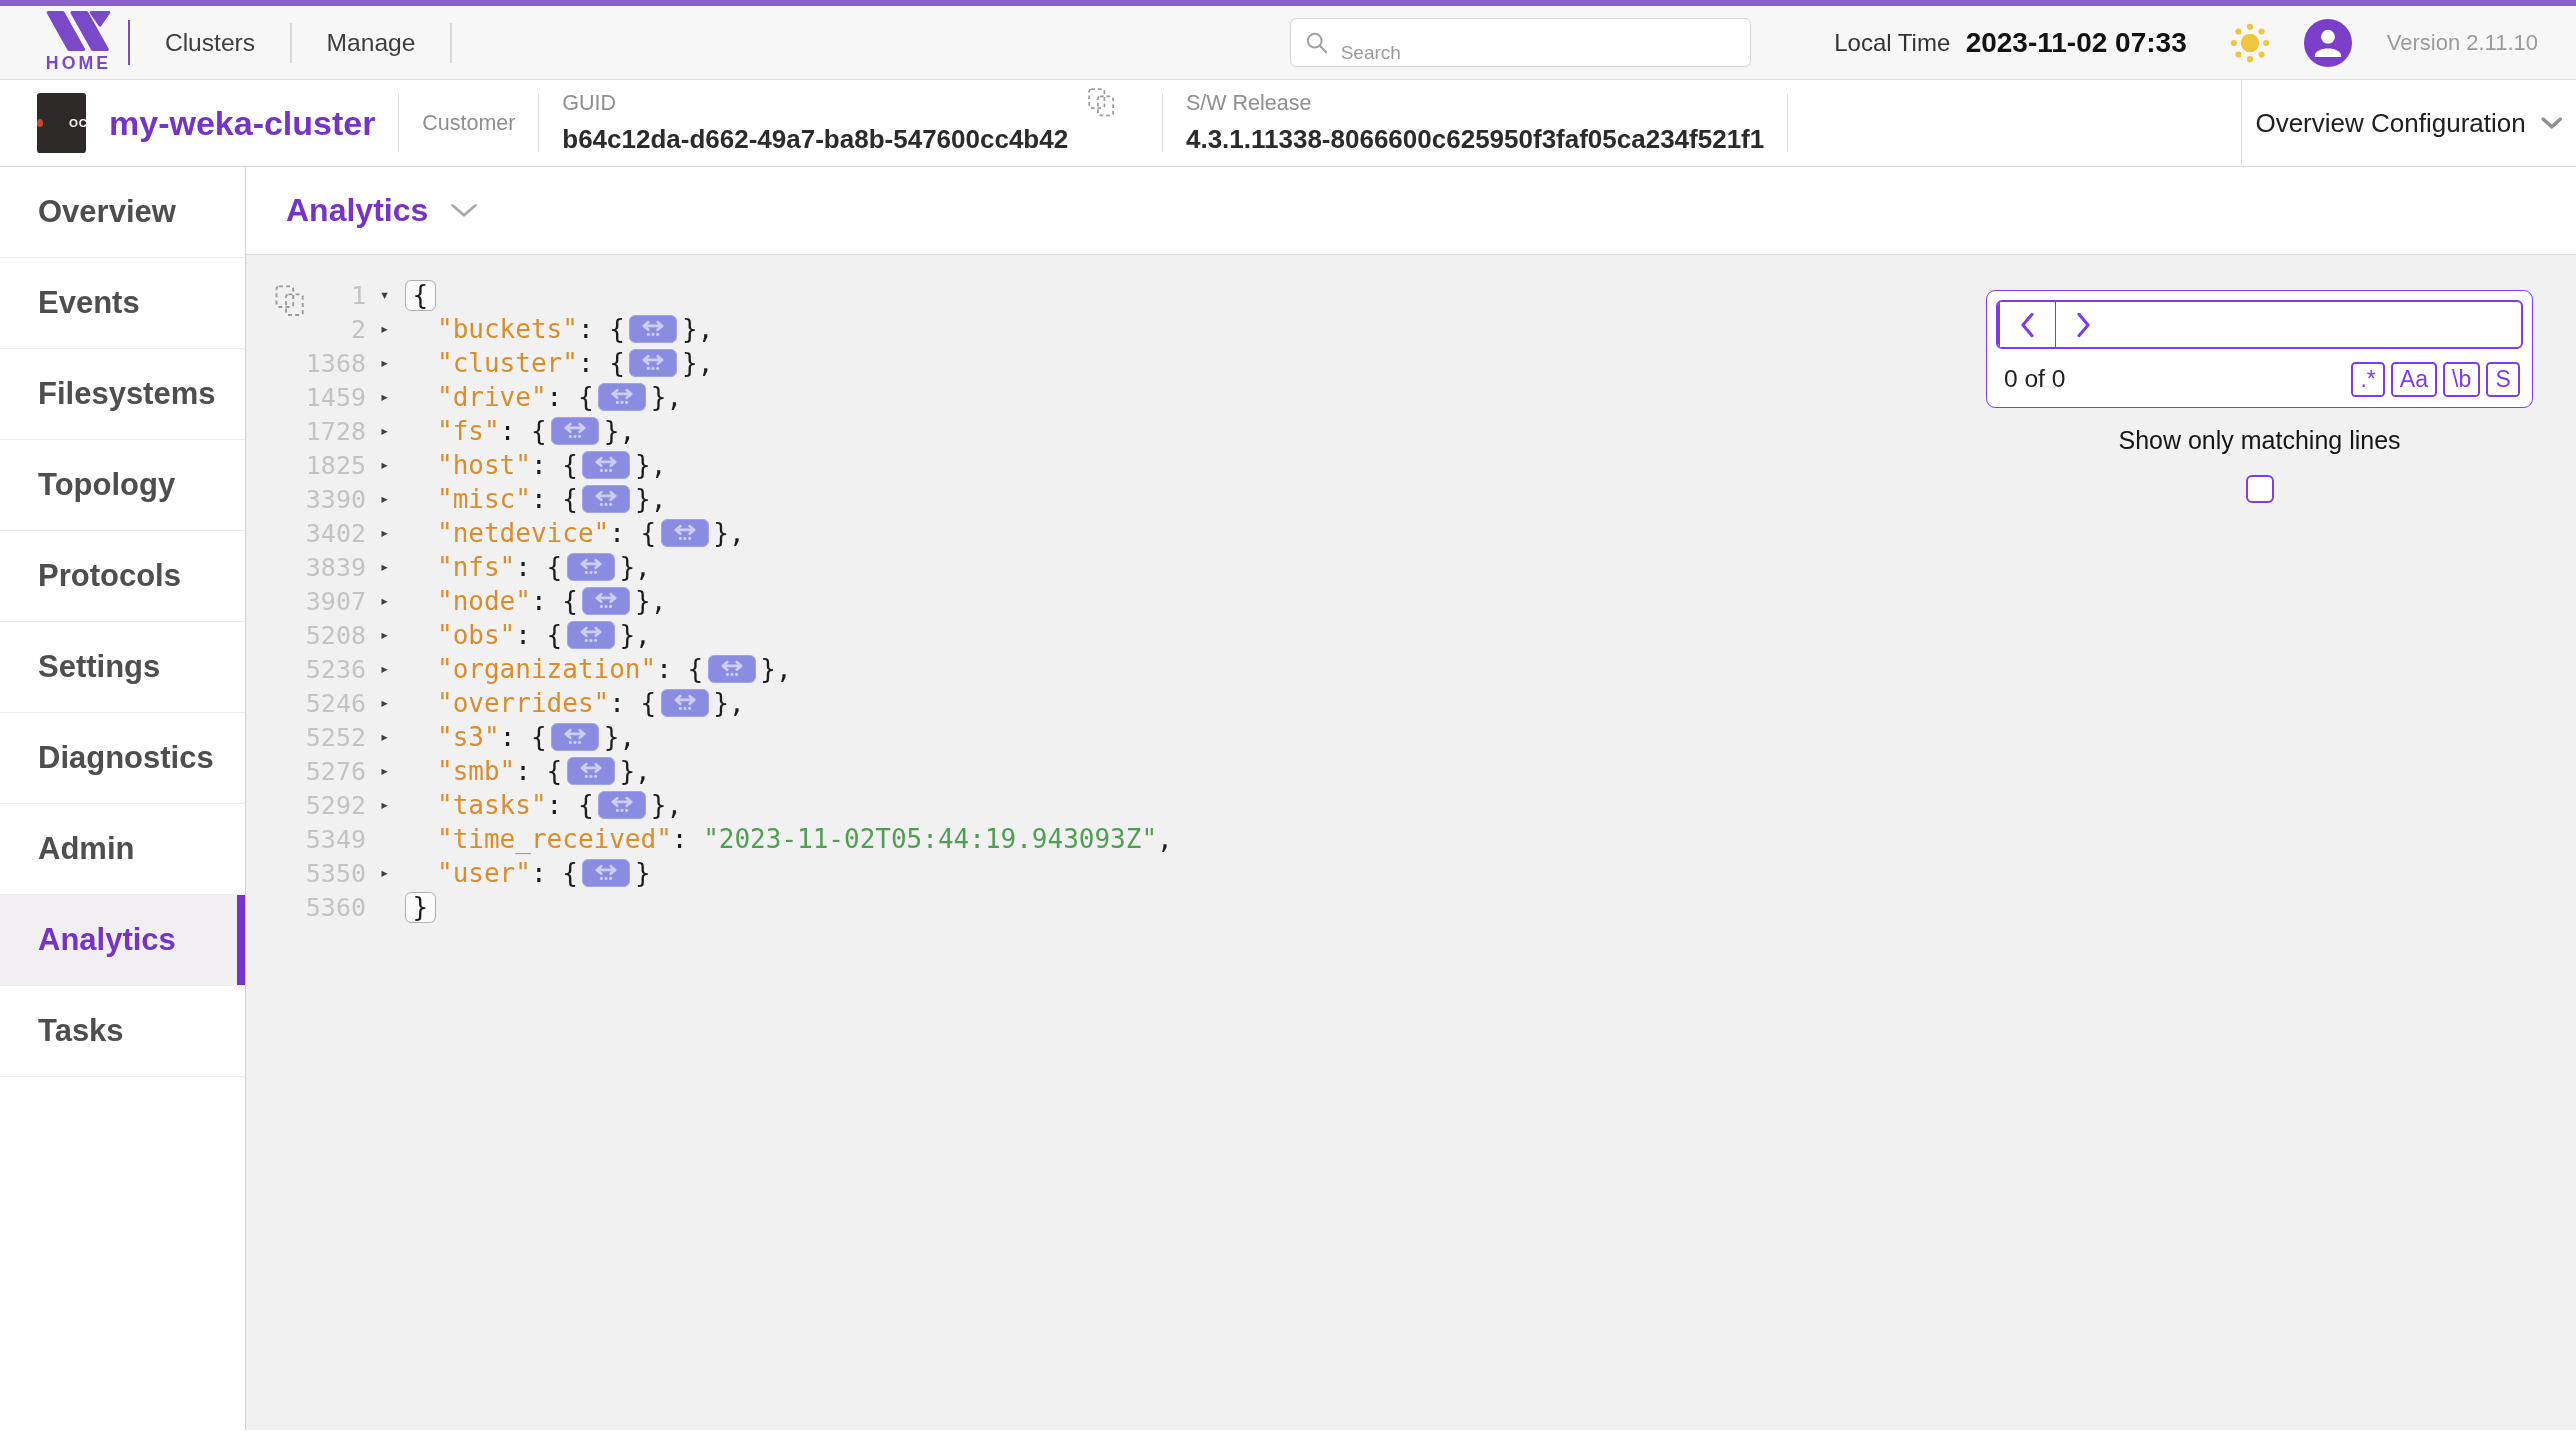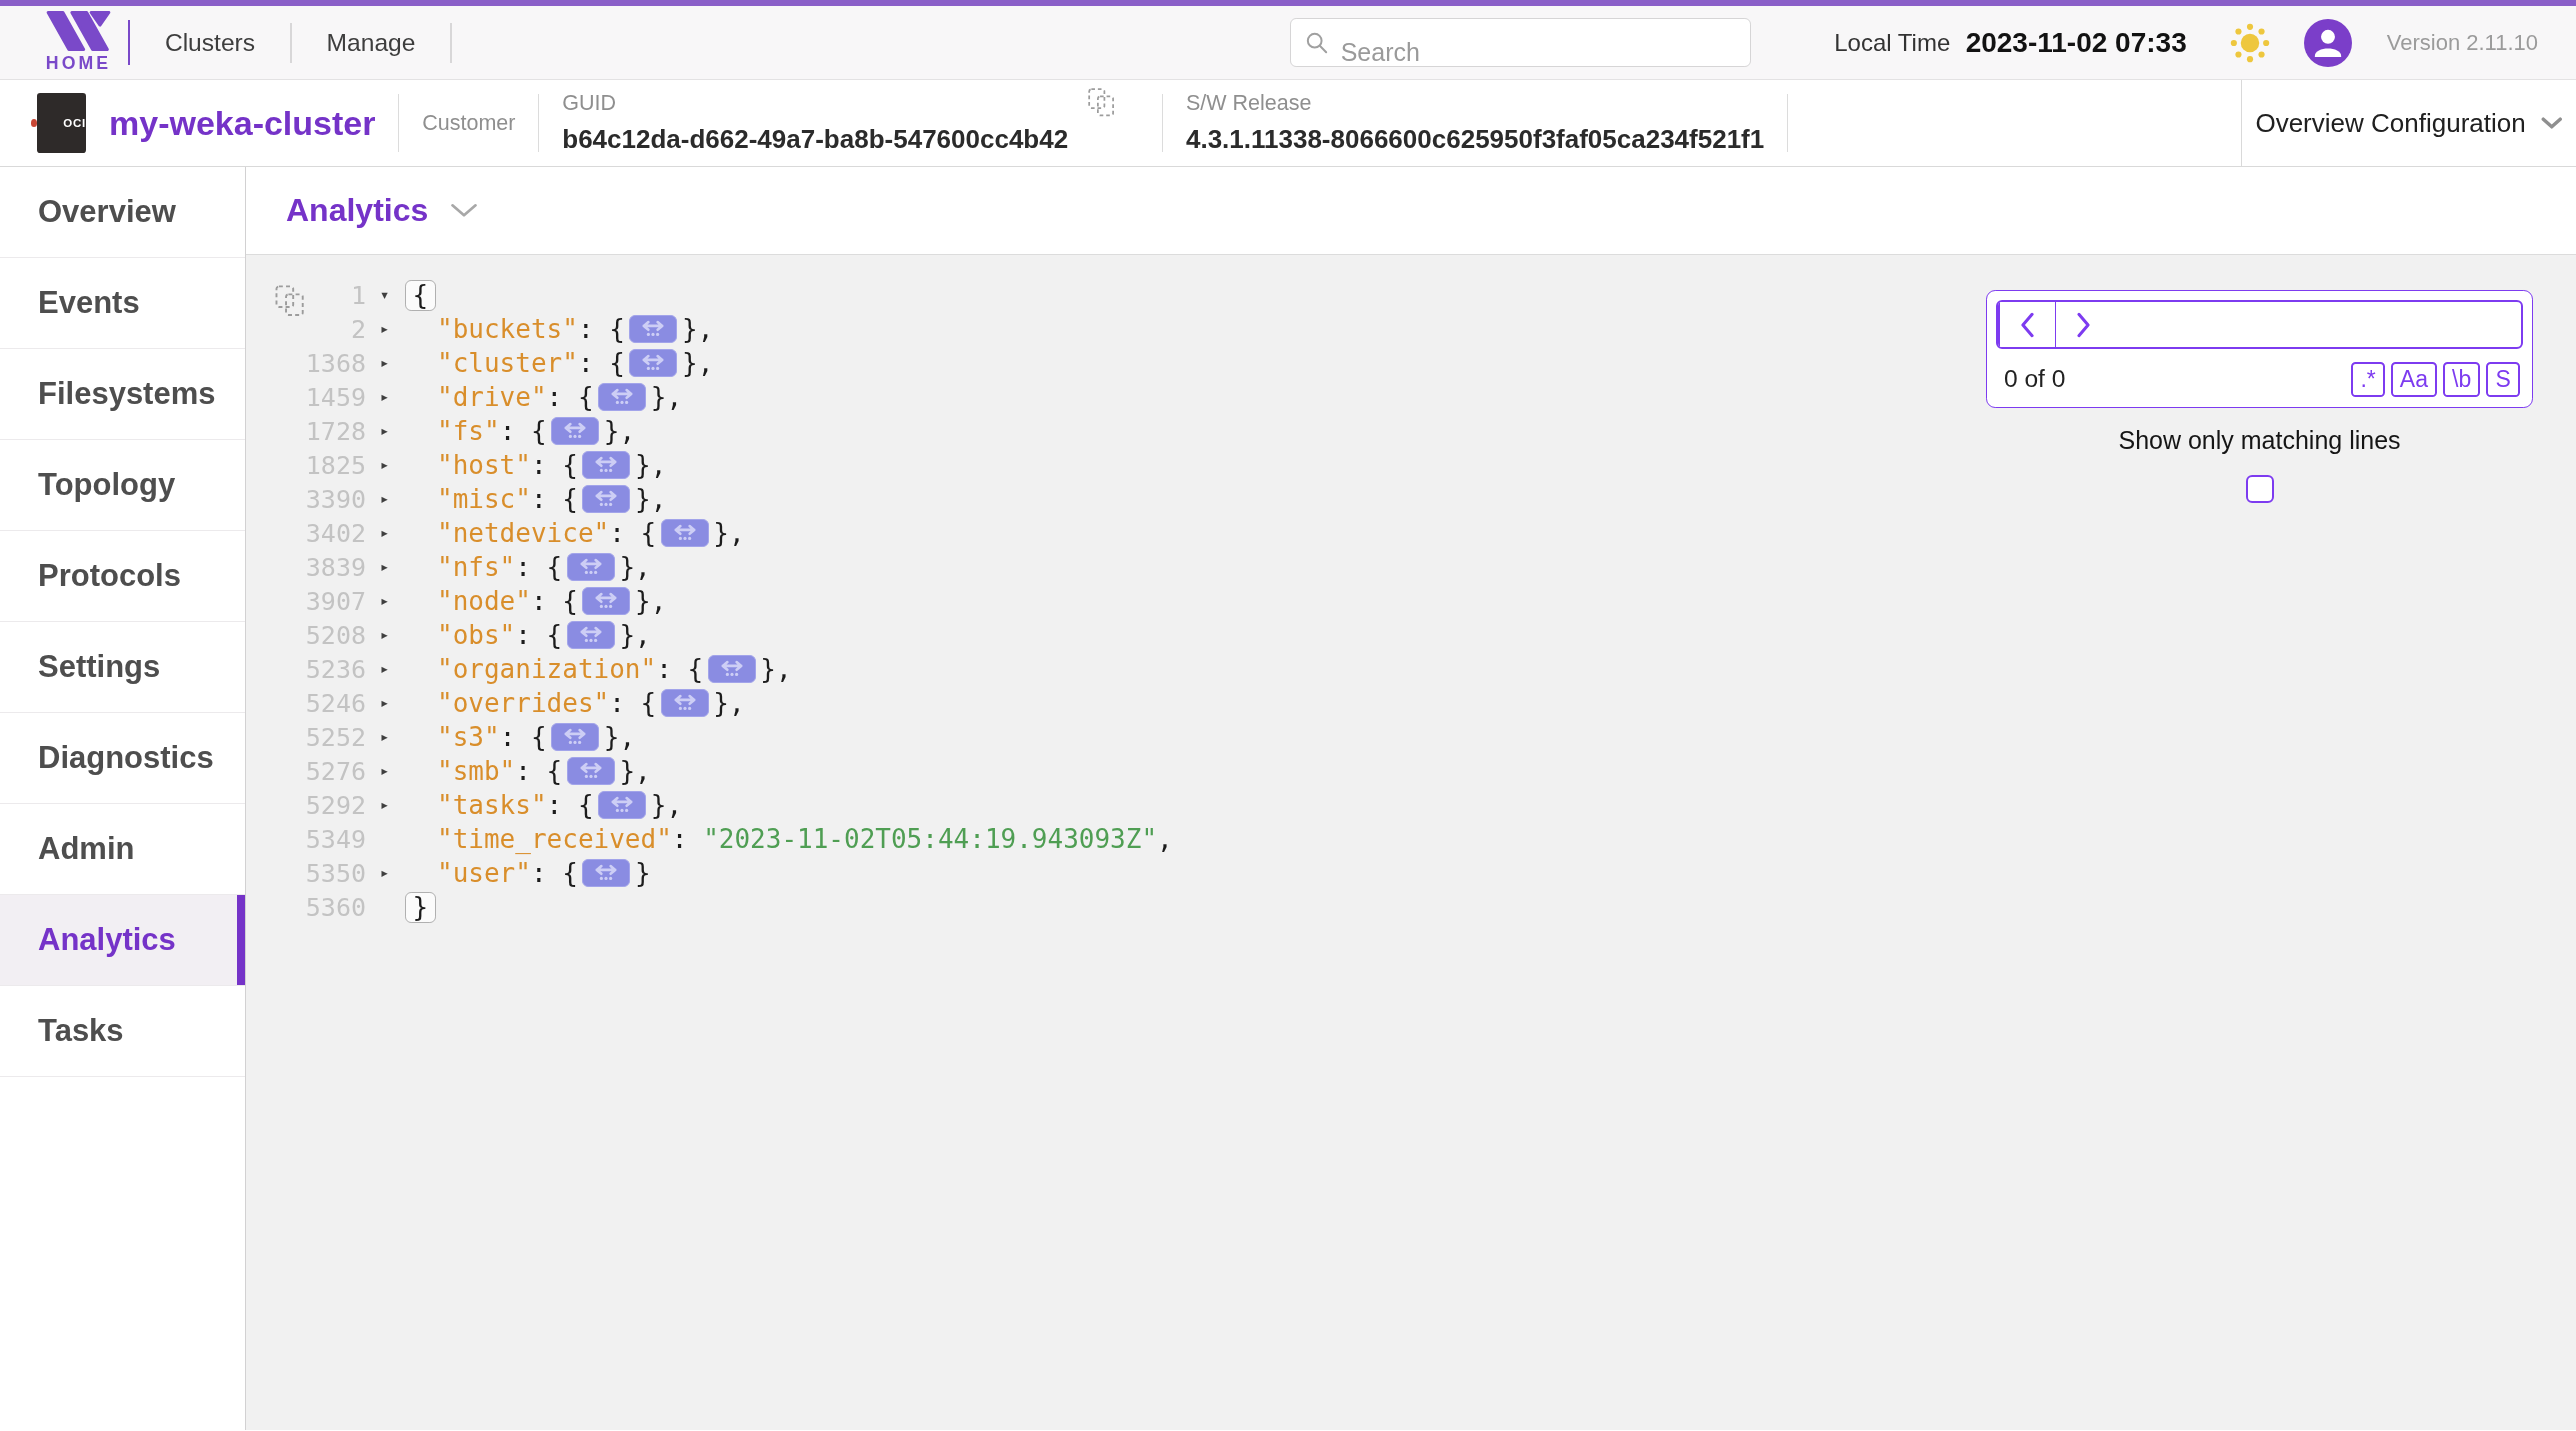--- a/index.html
+++ b/index.html
@@ -22,40 +22,40 @@
   .logo { display:flex; flex-direction:column; align-items:center; width:89px; cursor:pointer; }
   .home-label { color:#7a49c9; font-size:17.7px; letter-spacing:3.1px; font-weight:600; margin-top:1.5px; }
   .vdiv { width:1.5px; height:40px; background:#d8d7d8; flex:none; }
   .vdiv.purple { width:2.3px; height:45px; background:#7a49c9; margin-left:4.6px; }
   .nav-item { font-size:24.6px; color:#3e3e3e; margin:0 35px; cursor:pointer; white-space:nowrap; }
   .nav-search {
     margin-left:auto; width:461px; height:49px; background:#fff;
     border:1.5px solid #d6d5d6; border-radius:6.1px;
     display:flex; align-items:center; padding:0 12.3px; gap:9.2px;
   }
-  .nav-search input { flex:1; border:none; outline:none; background:transparent; font-size:25px; color:#a21caf; min-width:0;margin-top:20px; }
+  .nav-search input { flex:1; border:none; outline:none; background:transparent; font-size:19px; color:#a21caf; min-width:0;margin-top:20px; }
   .nav-search input::placeholder { color:#9a9a9a; }
   .nav-right { display:flex; align-items:center; margin-left:83px; }
   .lt-label { font-size:24px; color:#333; white-space:nowrap; }
   .lt-value { font-size:28px; font-weight:700; color:#121212; margin-left:15.4px; white-space:nowrap; }
   .sun { margin-left:43px; cursor:pointer; flex:none; }
   .avatar {
     width:48px; height:48px; border-radius:50%; background:#7b3ec9;
     margin-left:34px; display:flex; align-items:center; justify-content:center; cursor:pointer; flex:none;
   }
   .version { margin-left:35px; font-size:22px; color:#9b9b9b; white-space:nowrap; }
 
   
   .cluster-bar {
     height:87px; background:#fff; border-bottom:0.8px solid #d9d9d9;
     display:flex; align-items:center; padding-left:37px;
   }
   .oci-logo {
     width:49px; height:60px; background:#2e2a29; border-radius:3.1px; flex:none;
-    display:flex; align-items:center; justify-content:flex-end; gap:13px;
+    display:flex; align-items:center; justify-content:space-between; gap:13px;
   }
   .oci-o { width:12.3px; height:7.7px; border:3.1px solid #c74634; border-radius:50%; }
   .oci-div { width:0.8px; height:20px; background:#6b6561; }
   .oci-text { color:#fff; font-size:11.5px; font-weight:700; letter-spacing:0.8px; }
   .cluster-name { font-size:34px; font-weight:700; color:#7533c8; margin:0 0 0 23px; white-space:nowrap; }
   .vsep { width:0.8px; height:58px; background:#dcdcdc; margin:0 23px; flex:none; }
   .info-block { display:flex; flex-direction:column; justify-content:center; gap:7.7px; }
   .info-label { font-size:21.5px; color:#8f8f8f; }
   .info-value { font-size:26px; font-weight:700; color:#2b2b2b; white-space:nowrap; }
   .guid { position:relative; padding-right:71px; }

